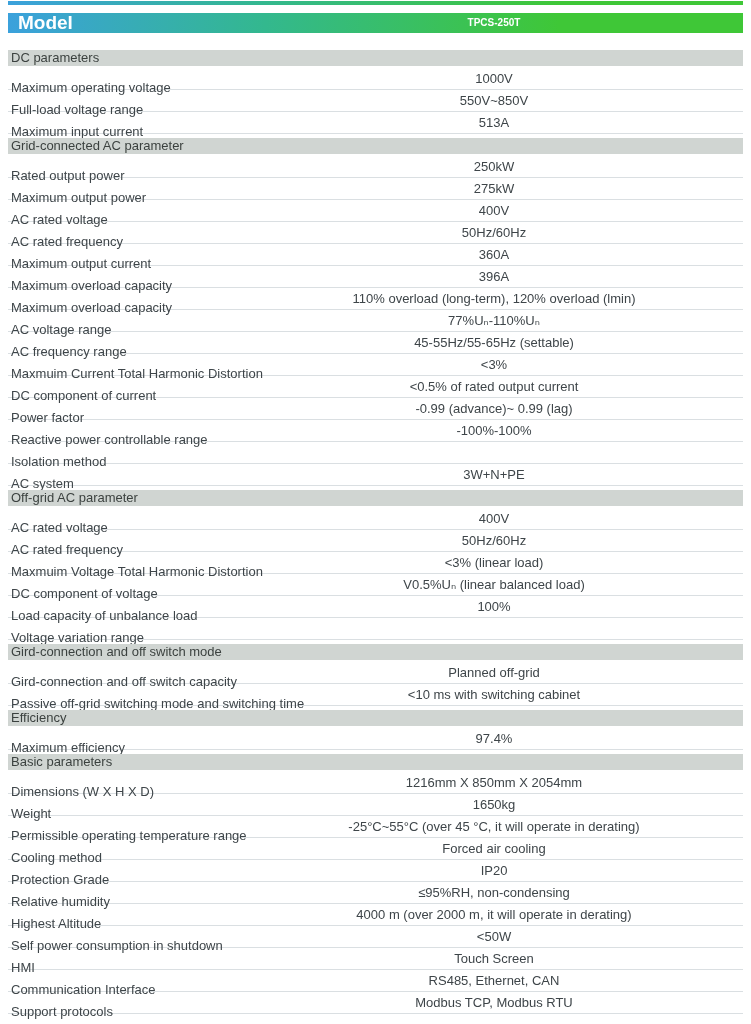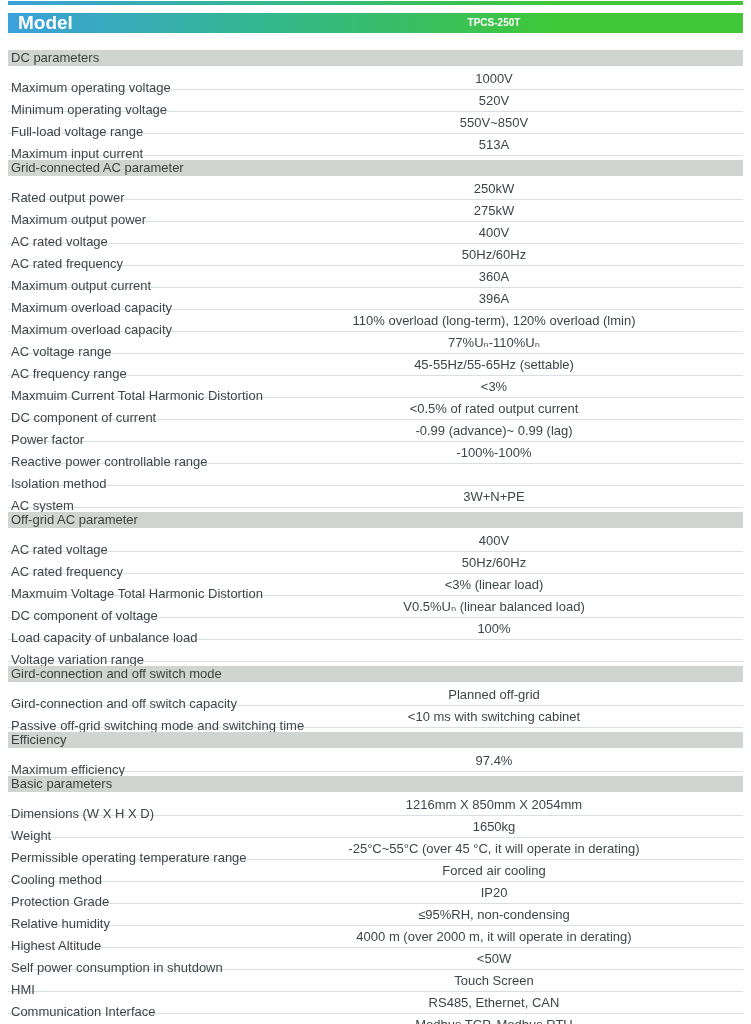--- a/index.html
+++ b/index.html
@@ -76,24 +76,20 @@
       <div class="section-bar">
         <span class="section-title">DC parameters</span>
       </div>
     </div>
     <div class="section-rows">
   <div class="row data-row">
     <div class="cell-label">Maximum operating voltage</div>
     <div class="cell-value">1000V</div>
   </div>
 
-  <div class="row data-row">
-    <div class="cell-label">Minimum operating voltage</div>
-    <div class="cell-value">520V</div>
-  </div>
 
   <div class="row data-row">
     <div class="cell-label">Full-load voltage range</div>
     <div class="cell-value">550V~850V</div>
   </div>
 
   <div class="row data-row">
     <div class="cell-label">Maximum input current</div>
     <div class="cell-value">513A</div>
   </div>

